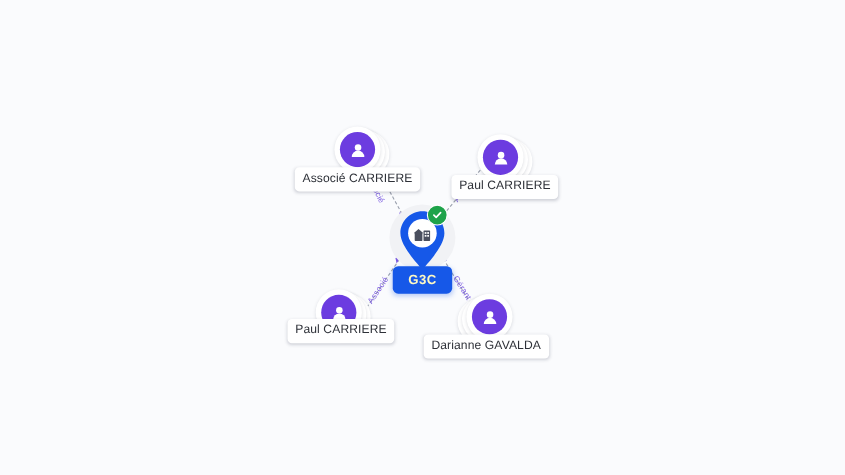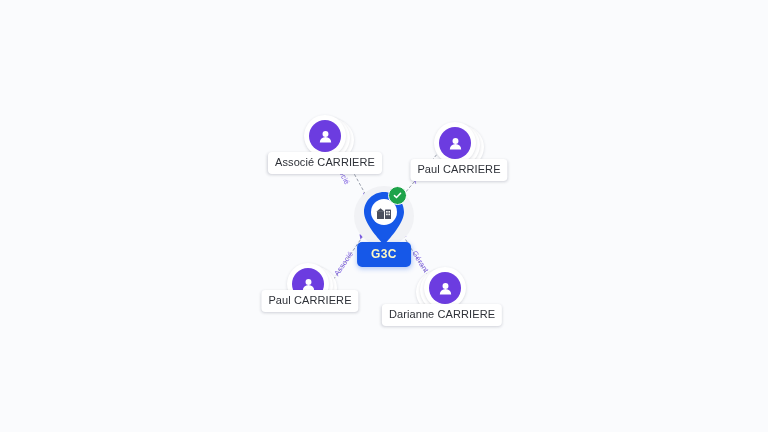--- a/index.html
+++ b/index.html
@@ -257,16 +257,16 @@
       <div class="halo h3"></div>
       <div class="halo h2"></div>
       <div class="halo h1"></div>
       <div class="avatar">
         <svg width="17" height="17" viewBox="0 0 20 20">
           <circle cx="10" cy="7.1" r="3.5" fill="#ffffff"></circle>
           <path d="M3.3 17.2 a6.7 6.7 0 0 1 13.4 0 Z" fill="#ffffff"></path>
         </svg>
       </div>
     </div>
-    <div class="person-label" style="left:-1px; top:14px;">Darianne CARRIERE</div>
+    <div class="person-label" style="left:-1px; top:14px;">Darianne GAVALDA</div>
   </div>
 
 </div>
 
 </body></html>

